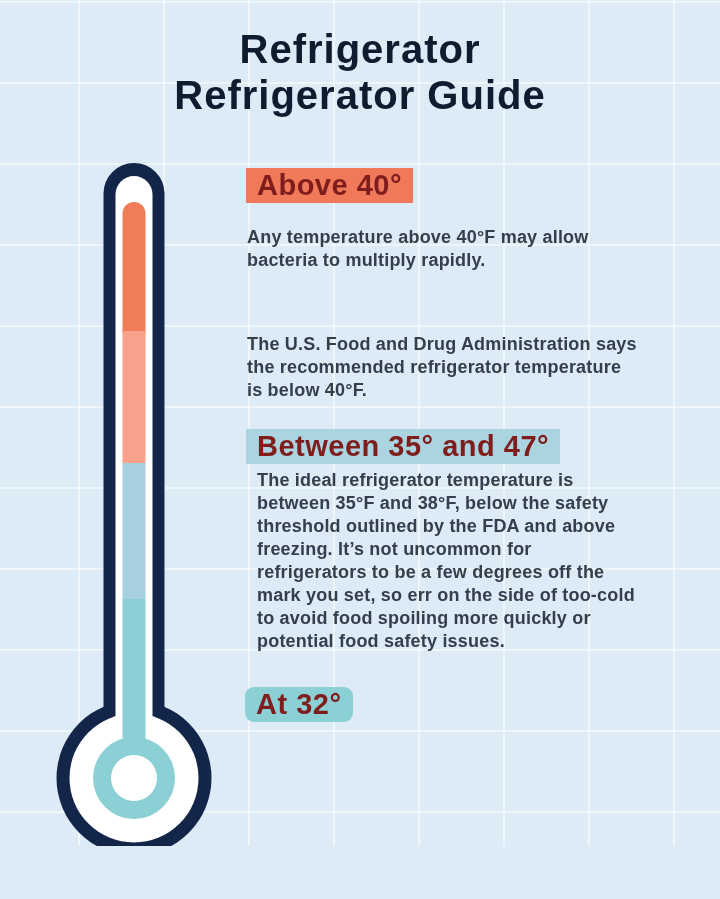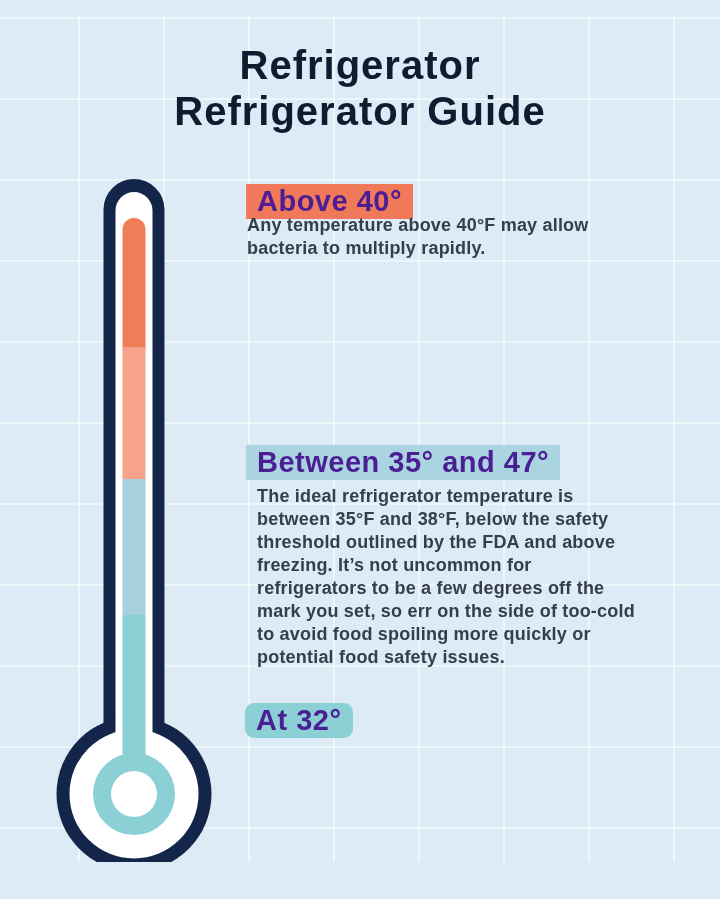--- a/index.html
+++ b/index.html
@@ -5,40 +5,39 @@
   html,body{margin:0;padding:0;}
   body{background:#dcebf5;font-family:"Liberation Sans",sans-serif;}
   .page{
     position:relative;width:720px;height:846px;overflow:hidden;
     background-color:#dcebf5;
     background-image:
       linear-gradient(90deg, rgba(255,255,255,.55) 0 2px, transparent 2px),
       linear-gradient(rgba(255,255,255,.55) 0 2px, transparent 2px);
     background-size:85px 100%, 100% 81px;
     background-position:78px 0, 0 1px;
-    margin-top:16px;
   }
   .title{
     position:absolute;top:26px;left:0;width:720px;margin:0;
     text-align:center;font-size:40px;line-height:46px;font-weight:bold;
     letter-spacing:1px;color:#0f1b2e;
   }
   .thermo{position:absolute;left:45px;top:158px;width:185px;height:720px;}
   .badge{
     position:absolute;display:inline-block;
     font-size:29px;line-height:35px;font-weight:bold;
-    padding:0 11px;color:#4c1d95;letter-spacing:.5px;white-space:nowrap;
+    padding:0 11px;color:#7f1d1d;letter-spacing:.5px;white-space:nowrap;
   }
   .body-text{
     position:absolute;width:460px;
     font-size:18px;line-height:23px;font-weight:600;
     color:#343f4b;white-space:pre-line;letter-spacing:.2px;
   }
   .badge.s1{left:246px;top:168px;}
-  .body-text.s1{left:247px;top:198px;}
+  .body-text.s1{left:247px;top:226px;}
   .badge.s2{left:246px;top:289px;}
   .body-text.s2{left:247px;top:333px;}
   .badge.s3{left:246px;top:429px;}
   .body-text.s3{left:257px;top:469px;}
   .badge.s4{left:245px;top:687px;border-radius:9px;}
   .body-text.s4{left:247px;top:728px;}
 </style>
 </head>
 <body>
 
@@ -56,20 +55,23 @@
     <rect x="77.5" y="305" width="23" height="136" fill="#a6d0dd"></rect>
     <rect x="77.5" y="441" width="23" height="180" fill="#8bd0d5"></rect>
     <circle cx="89" cy="620" r="41" fill="#8bd0d5"></circle>
     <circle cx="89" cy="620" r="23" fill="#ffffff"></circle>
   </svg>
 
   <div class="badge s1" style="background-color: rgb(240, 121, 90);">Above 40°</div>
   <div class="body-text s1">Any temperature above 40°F may allow
 bacteria to multiply rapidly.</div>
 
+  <div class="body-text s2">The U.S. Food and Drug Administration says
+the recommended refrigerator temperature
+is below 40°F.</div>
 
   <div class="badge s3" style="background-color: rgb(170, 213, 224);">Between 35° and 47°</div>
   <div class="body-text s3">The ideal refrigerator temperature is
 between 35°F and 38°F, below the safety
 threshold outlined by the FDA and above
 freezing. It’s not uncommon for
 refrigerators to be a few degrees off the
 mark you set, so err on the side of too-cold
 to avoid food spoiling more quickly or
 potential food safety issues.</div>

